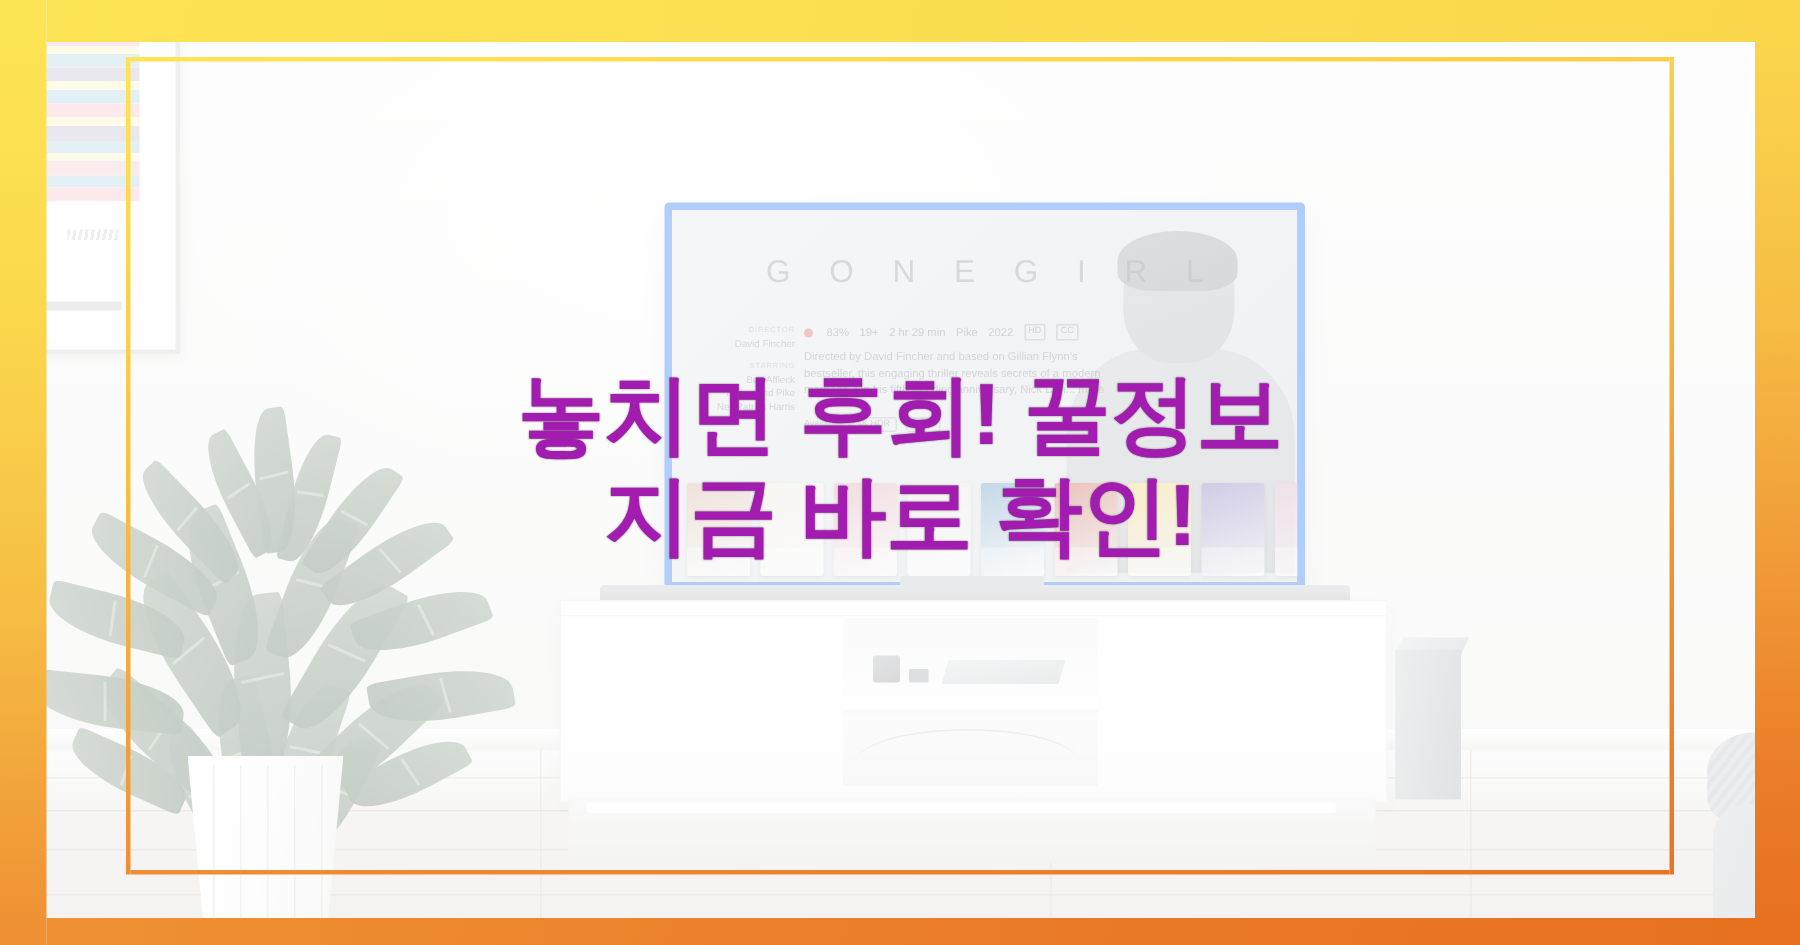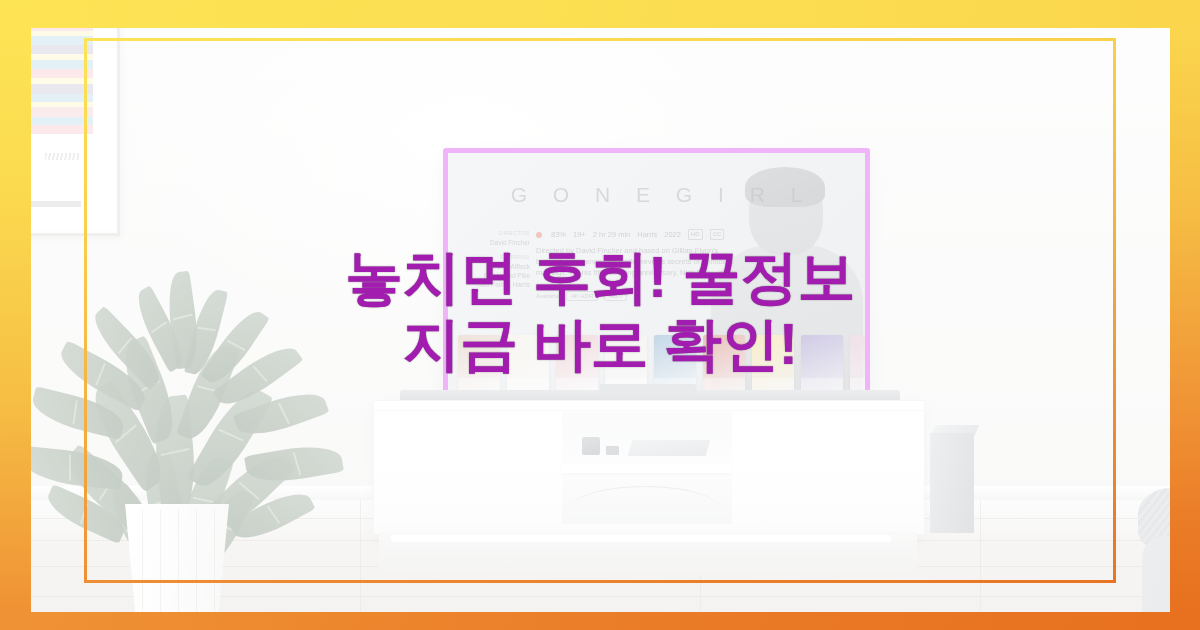--- a/index.html
+++ b/index.html
@@ -119,25 +119,25 @@
     top: 204px;
     width: 54px;
     height: 6px;
     background: rgba(120,120,120,0.35);
   }
 
   
   .tv {
     position: absolute;
     left: 443px;
-    top: 148px;
+    top: 135px;
     width: 417px;
     height: 248px;
     background: #a21caf;
-    border: 5px solid #d946ef;
+    border: 5px solid #3b82f6;
     border-radius: 3px;
     box-shadow: 0 7px 18px rgba(0,0,0,0.08);
     overflow: hidden;
   }
   .tv-screen {
     position: absolute;
     inset: 0;
     background: linear-gradient(135deg, #e7eaec 0%, #dfe3e6 45%, #d6dadd 100%);
     overflow: hidden;
   }
@@ -585,21 +585,21 @@
           <div>Ben Affleck</div>
           <div>Rosamund Pike</div>
           <div>Neil Patrick Harris</div>
         </div>
 
         <div class="tv-meta-row">
           <span class="score-dot"></span>
           <span>83%</span>
           <span>19+</span>
           <span>2 hr 29 min</span>
-          <span>Harris</span>
+          <span>Pike</span>
           <span>2022</span>
           <span class="meta-box">HD</span>
           <span class="meta-box">CC</span>
         </div>
 
         <div class="tv-synopsis">
           <span>Directed by David Fincher and based on Gillian Flynn's bestseller, this engaging thriller reveals secrets of a modern marriage. On his fifth wedding anniversary, Nick Dun...</span>
           <span class="tv-more">more</span>
         </div>
 

